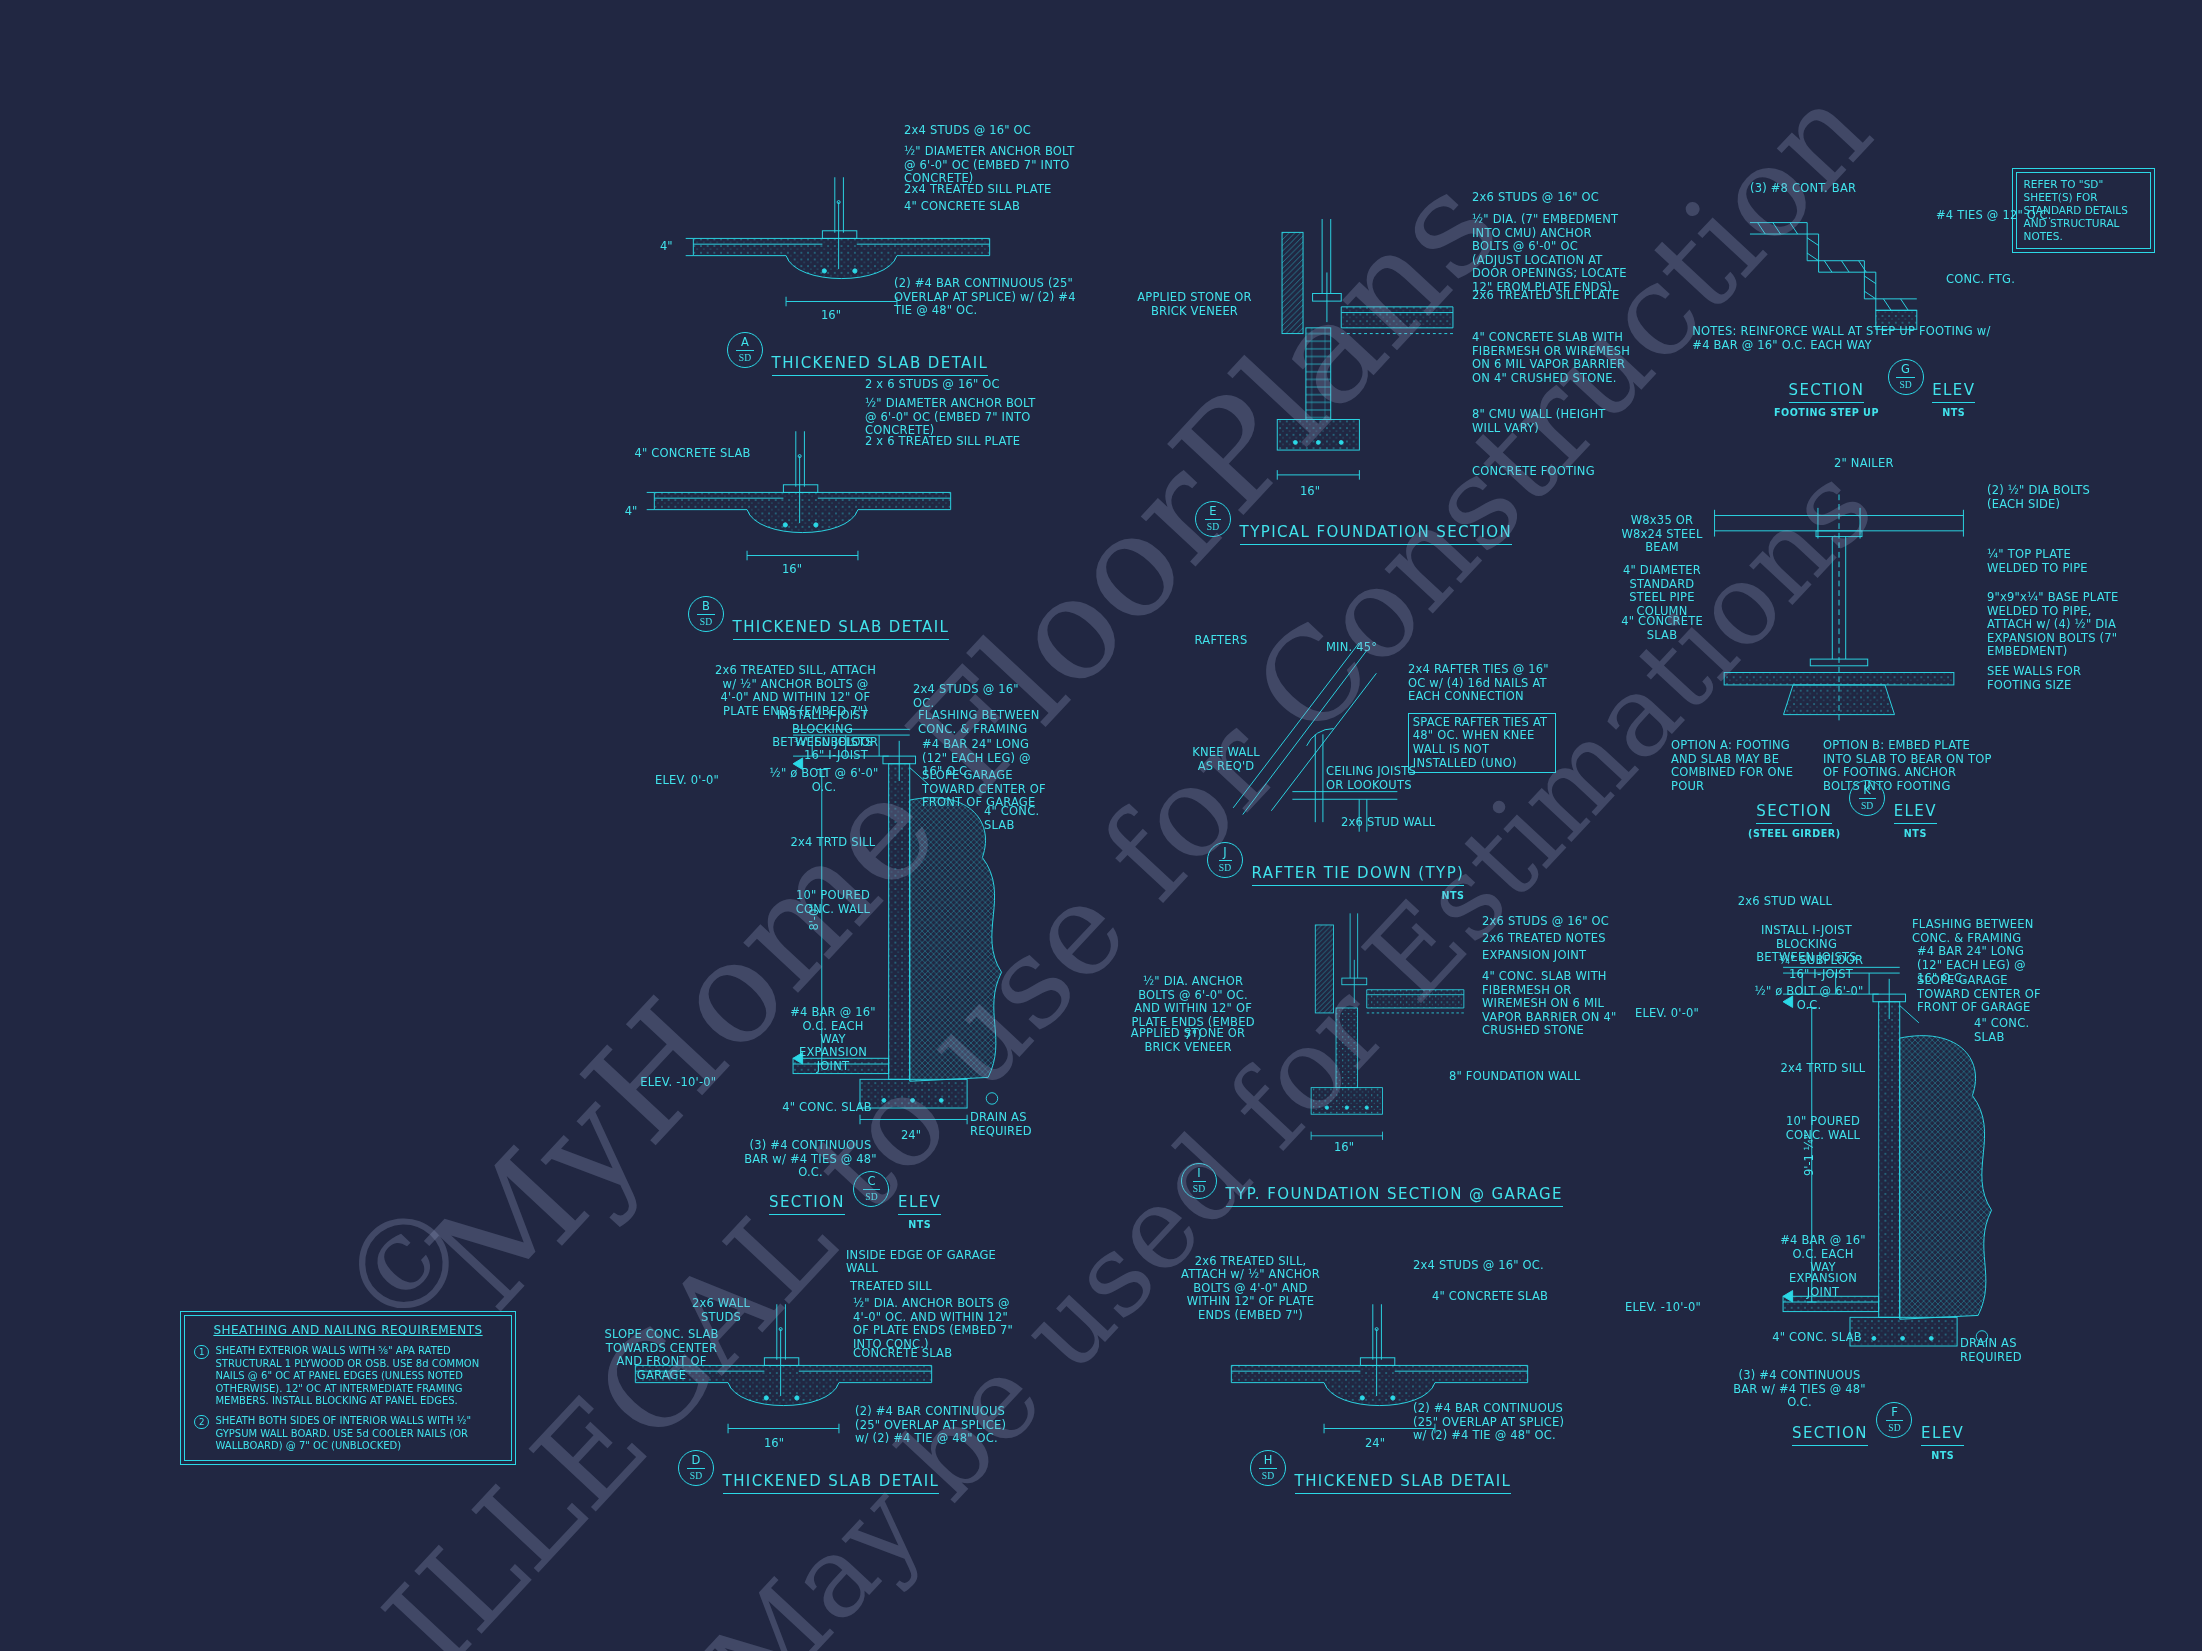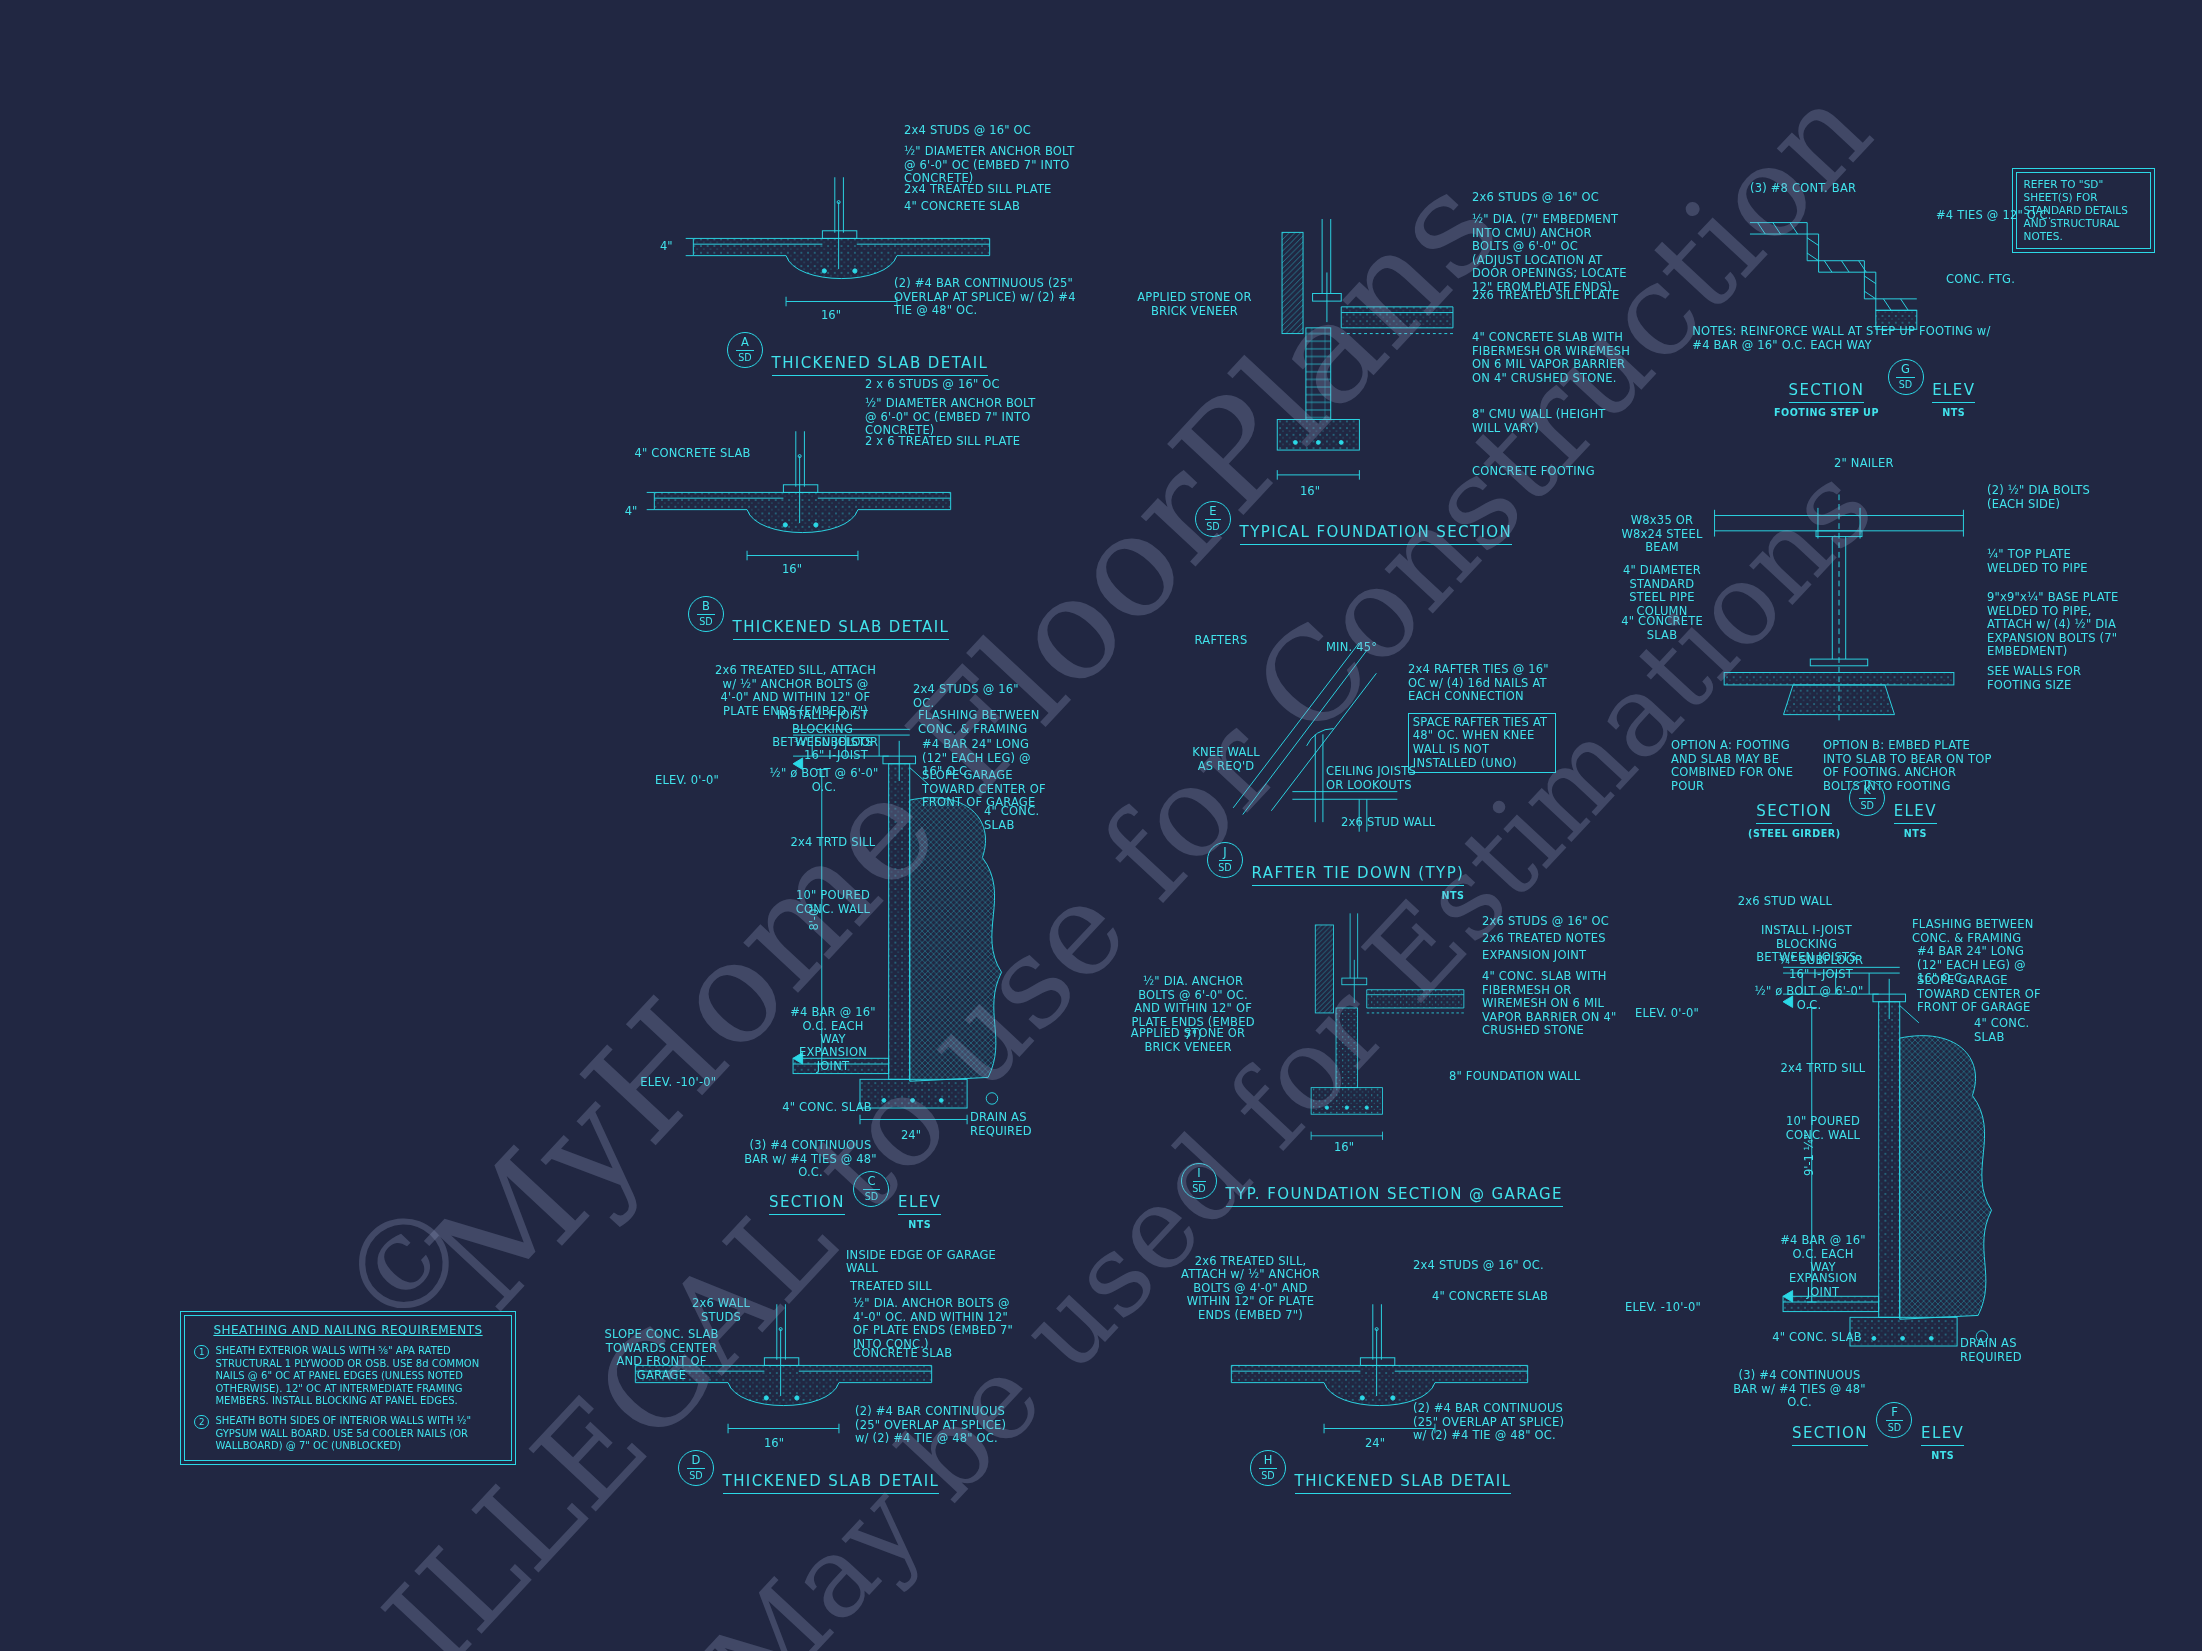--- a/index.html
+++ b/index.html
@@ -16,21 +16,21 @@
   .co{position:absolute;color:var(--txt);font-size:11.5px;line-height:1.18;letter-spacing:0.2px;}
   .tr{text-align:center}
   .box{border:1px solid var(--line);padding:1.9px 3.8px}
   .dimc{position:absolute;color:var(--txt);font-size:11.5px;}
   .vert{transform:rotate(-90deg);transform-origin:center}
   .titleblock{position:absolute;display:flex;align-items:flex-start;gap:8.6px;color:var(--txt);white-space:nowrap;}
   .badge{width:36px;height:36px;border:1.4px solid var(--line);border-radius:50%;
     display:flex;flex-direction:column;align-items:center;justify-content:center;
     font-size:11.5px;line-height:1;flex:none;color:var(--txt);}
   .badge .bl{border-bottom:1px solid var(--line);padding:0 4.8px 1.9px;text-align:center;}
-  .badge .bs{padding-top:1.9px;font-size:9.6px;}
+  .badge .bs{padding-top:1.9px;font-size:9.6px;font-family:Liberation Serif, serif;}
   .ttl{font-size:15px;letter-spacing:1.4px;border-bottom:1.4px solid var(--line);padding-bottom:2.9px;margin-top:22px;}
   .tcol{display:flex;flex-direction:column;align-items:center;gap:1.9px;}
   .sub,.nts{font-size:9.6px;letter-spacing:0.5px;margin-top:1.9px;font-weight:bold;}
   .notebox{position:absolute;border:1.4px solid var(--line);padding:2.9px;color:var(--txt);}
   .notebox .inner{border:1px solid var(--line);padding:7.6px 9.6px;width:100%;height:100%;}
   .notebox .nt{font-size:12px;text-align:center;letter-spacing:0.5px;text-decoration:underline;margin-bottom:7.6px;}
   .nitem{display:flex;gap:6.7px;font-size:10px;line-height:1.25;margin-bottom:7.6px;}
   .num{display:inline-flex;width:14.3px;height:14.3px;border:1px solid var(--line);border-radius:50%;
     align-items:center;justify-content:center;font-size:8.6px;flex:none;}
   .referbox{position:absolute;border:1.4px solid var(--line);padding:2.9px;color:var(--txt);}

